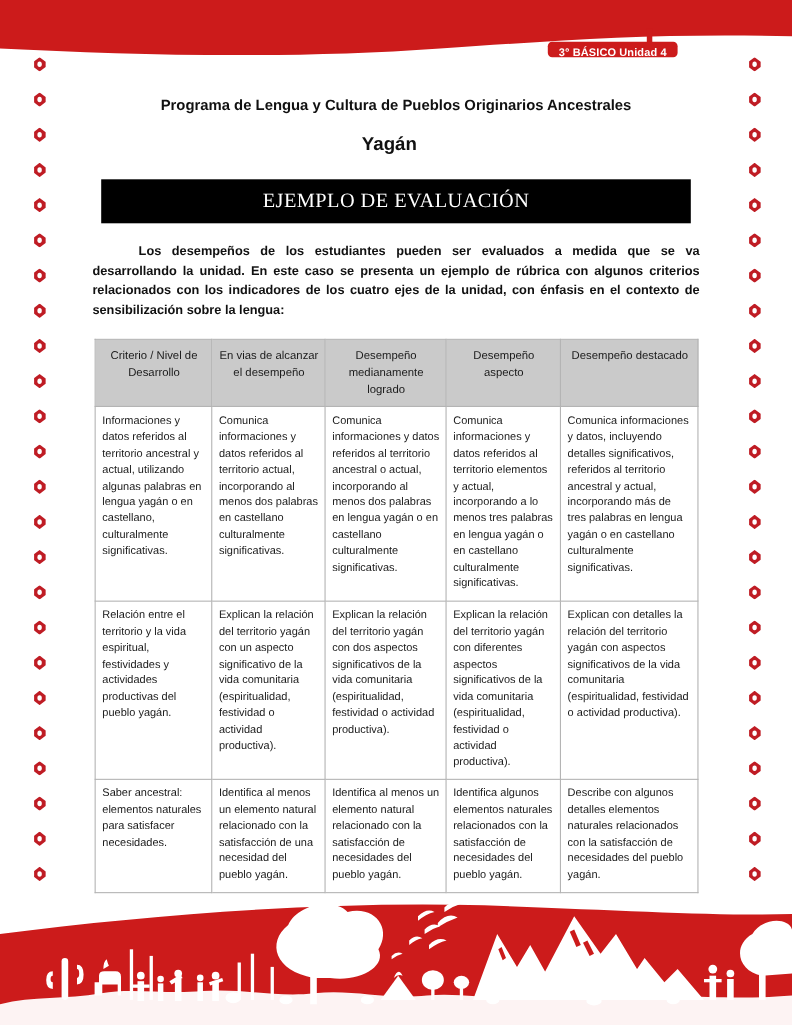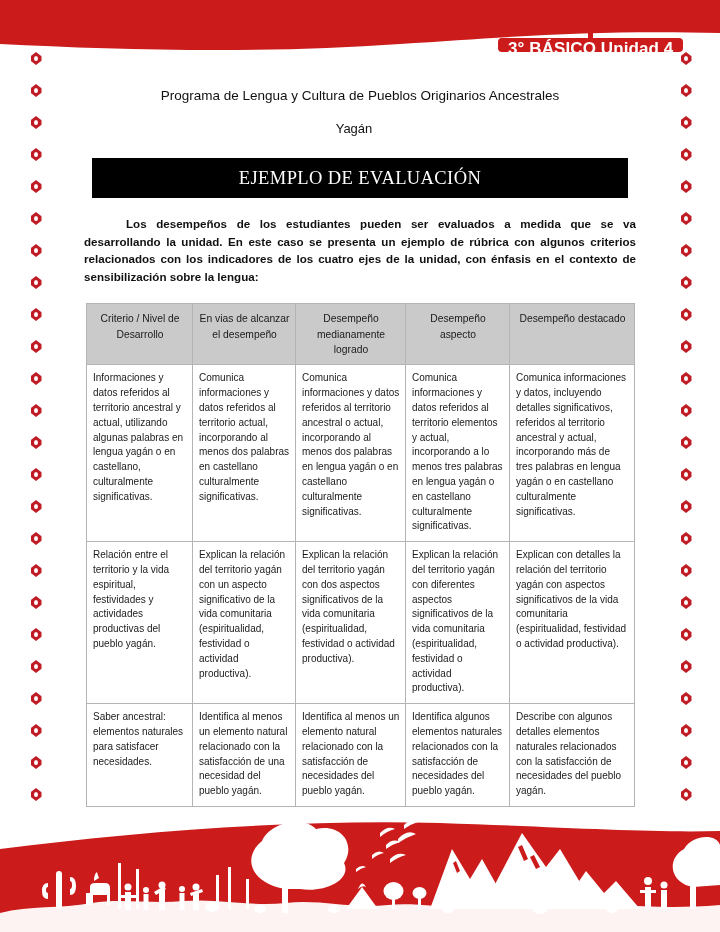--- a/index.html
+++ b/index.html
@@ -30,21 +30,21 @@
 
   .unit-badge {
     position: absolute;
     top: 38px;
     left: 498px;
     height: 14px;
     padding: 0 10px;
     background: #cc1b1b;
     border-radius: 4px;
     color: #ffffff;
-    font-size: 17px;
+    font-size: 10px;
     font-weight: bold;
     line-height: 22px;
     white-space: nowrap;
     letter-spacing: .1px;
     z-index: 6;
   }
   .badge-stem {
     position: absolute;
     top: 26px;
     left: 588px;
@@ -92,28 +92,28 @@
     position: absolute;
     top: 0;
     left: 0;
     width: 720px;
     z-index: 3;
   }
   .doc-title {
     margin: 88px 0 0 0;
     text-align: center;
     font-size: 13.5px;
-    font-weight: normal;
+    font-weight: bold;
     color: #111111;
   }
   .doc-subtitle {
     margin: 18px 12px 0 0;
     text-align: center;
-    font-size: 13px;
-    font-weight: normal;
+    font-size: 17px;
+    font-weight: bold;
     color: #111111;
   }
   .black-bar {
     margin: 22px auto 0 auto;
     width: 536px;
     height: 40px;
     background: #000000;
     color: #ffffff;
     display: flex;
     align-items: center;

